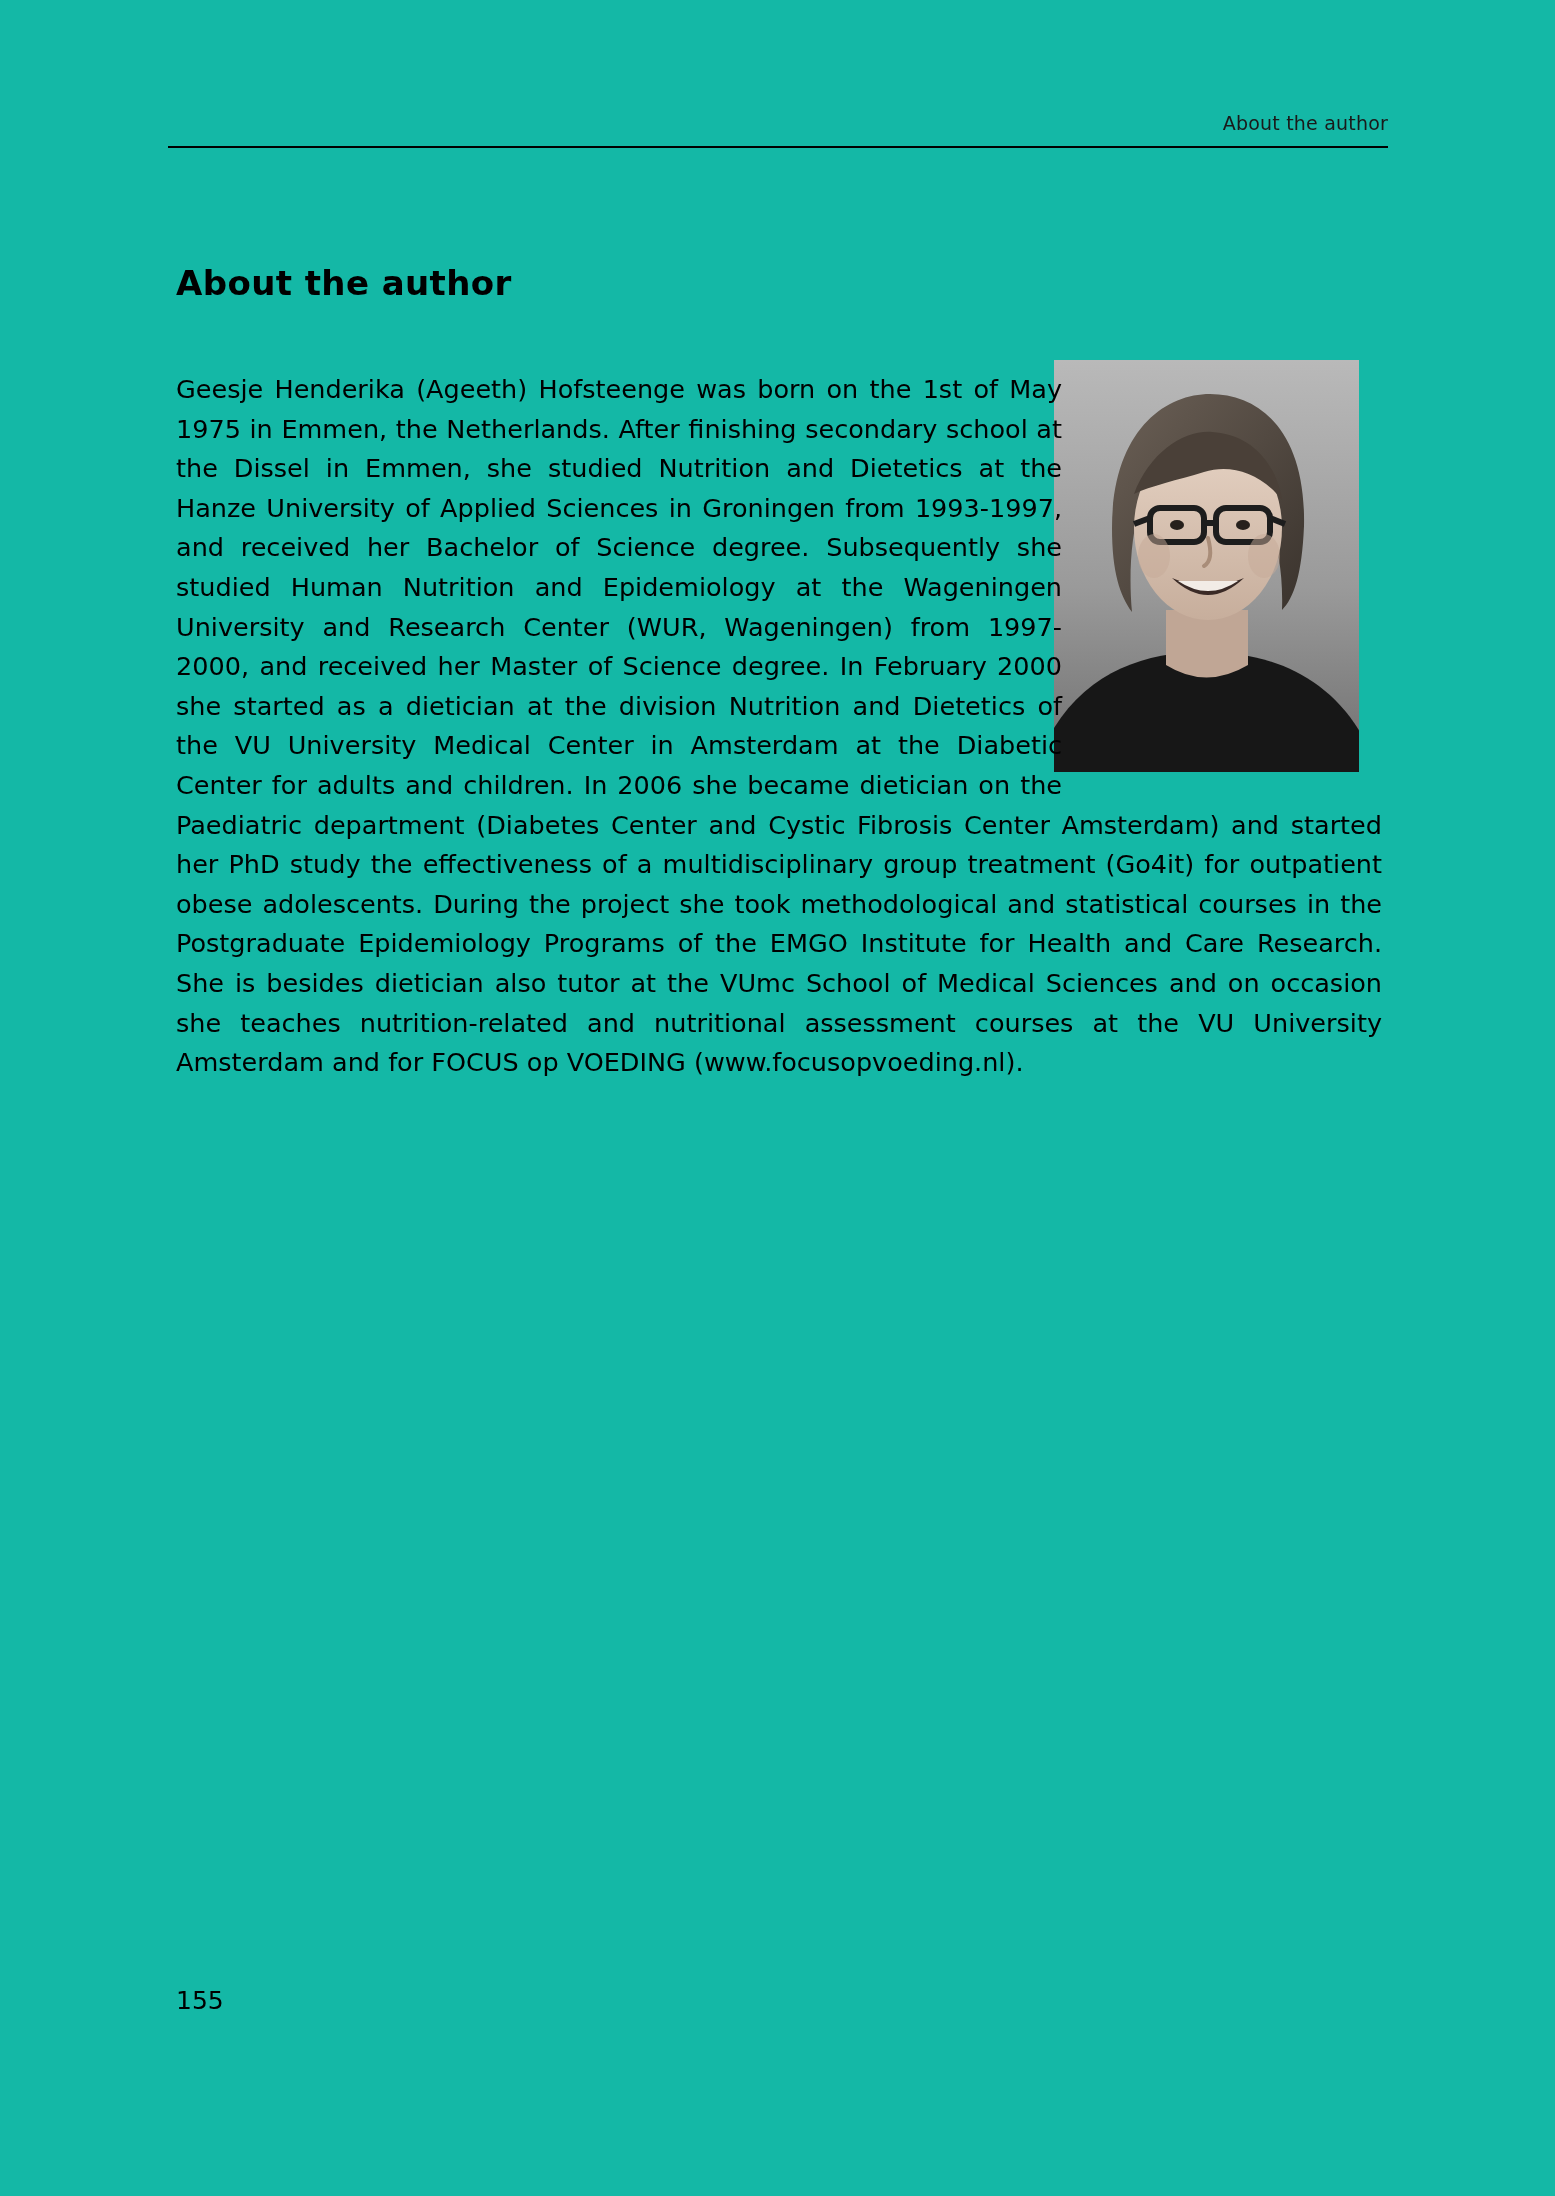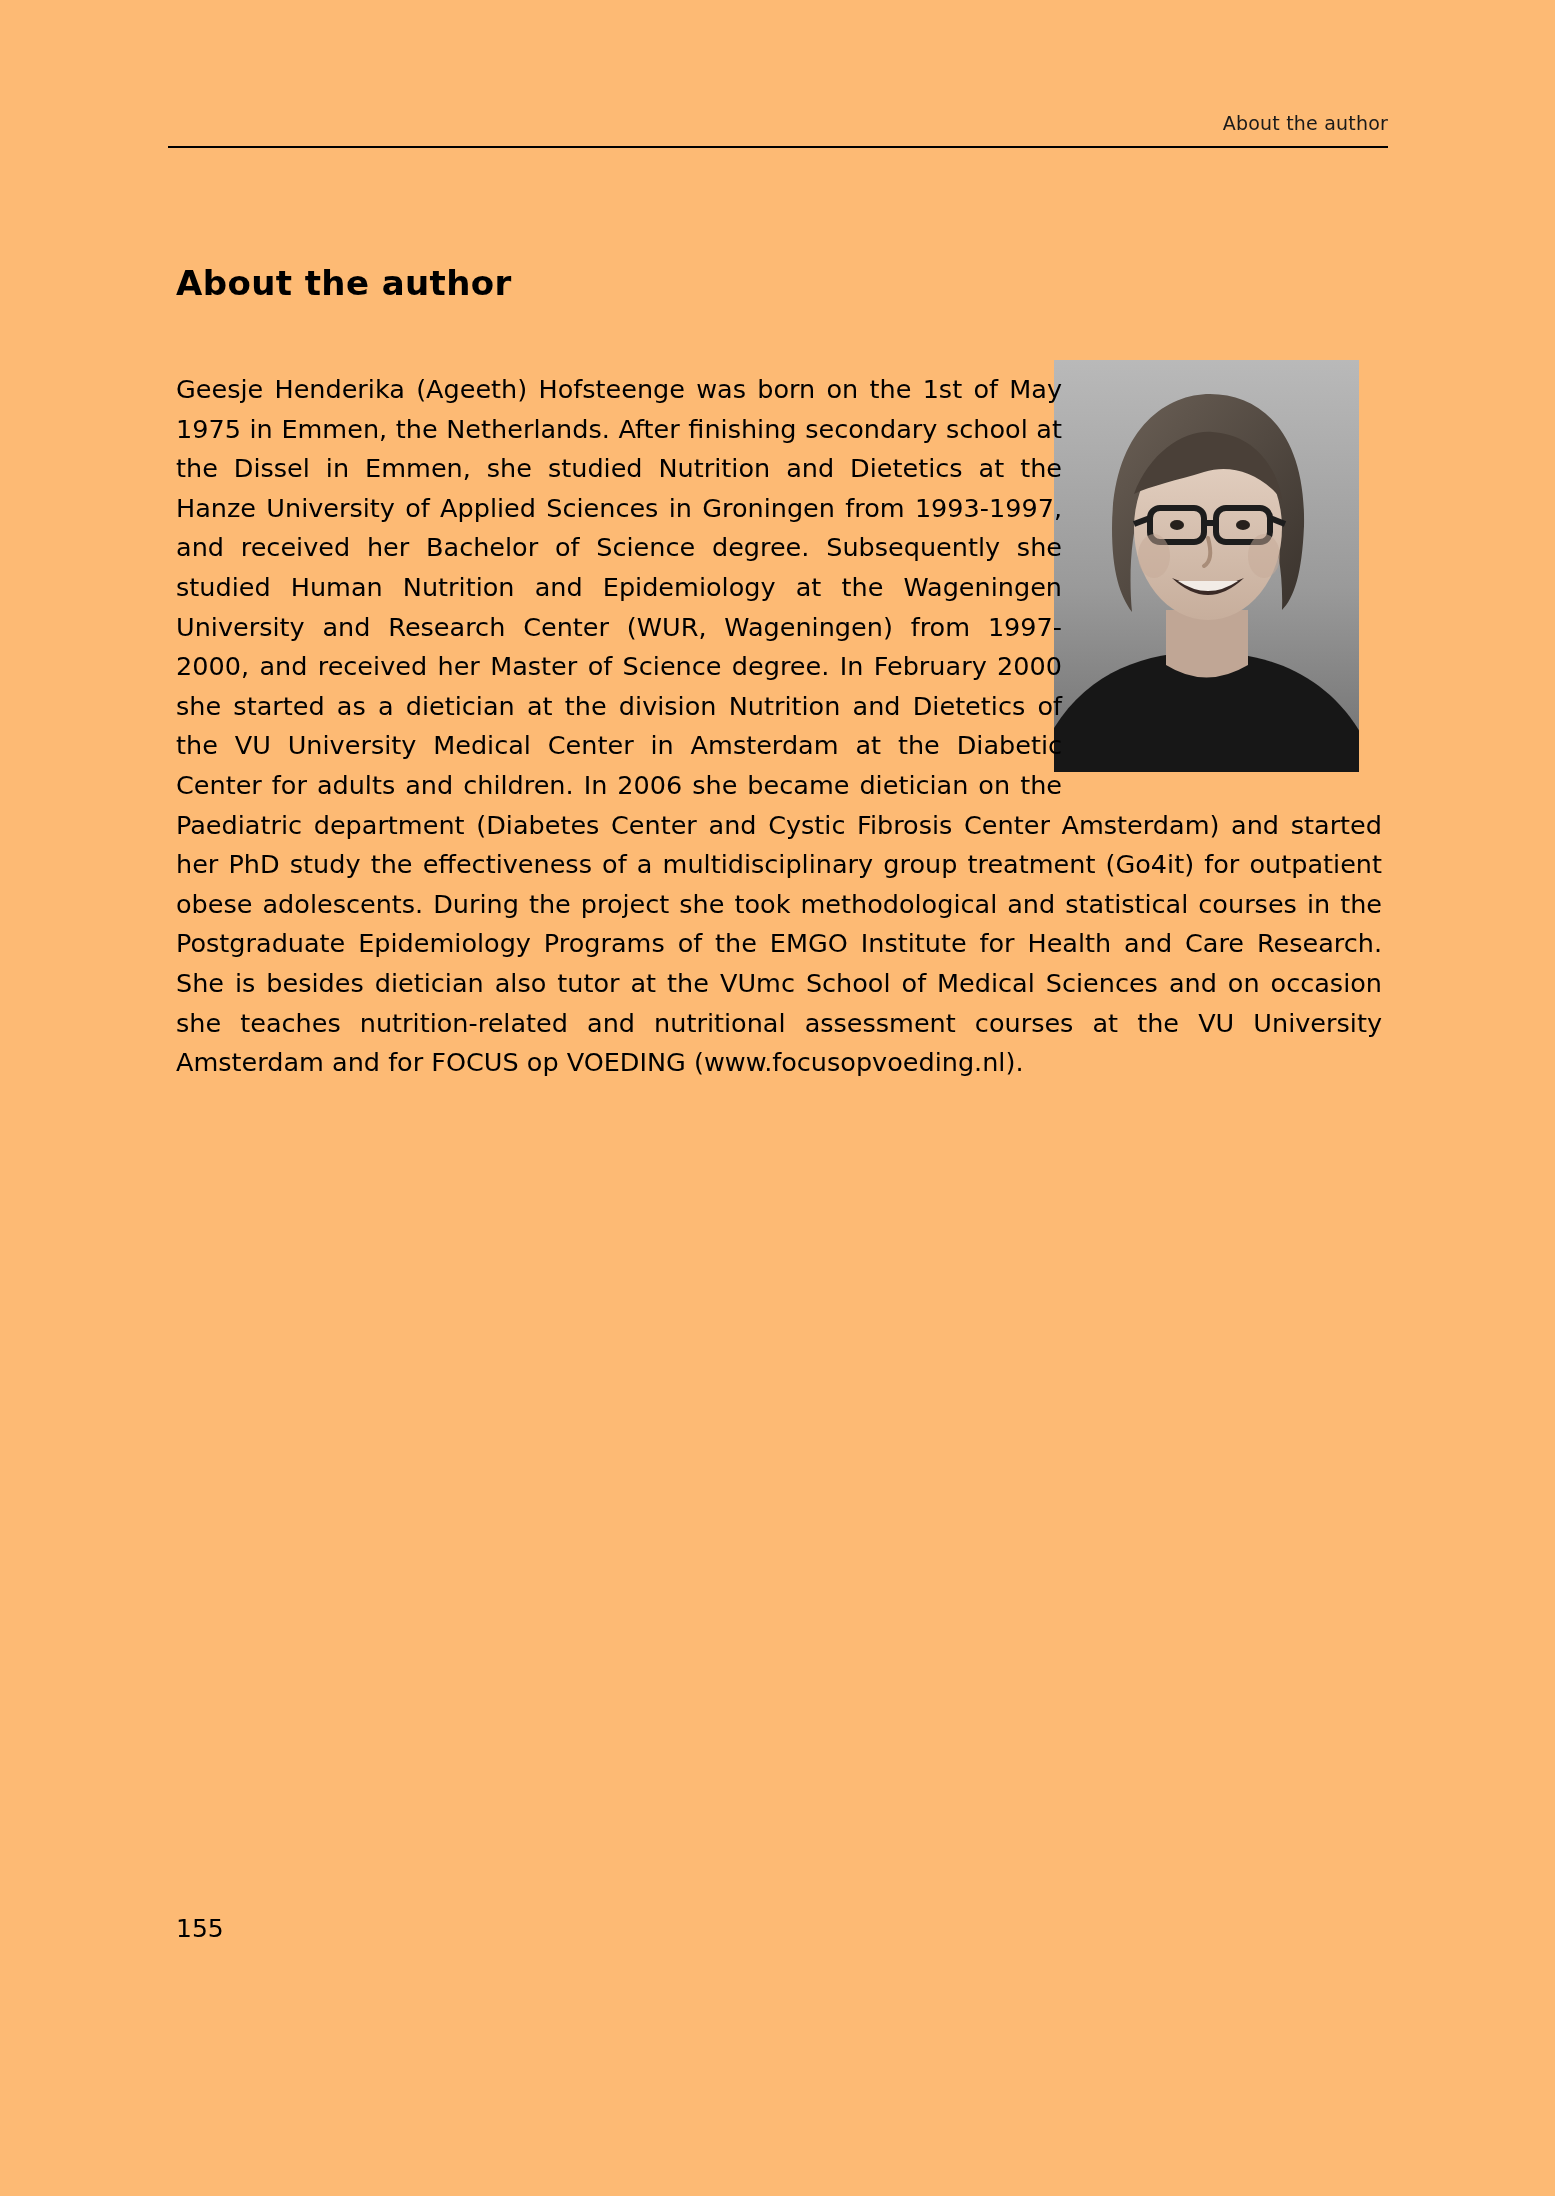--- a/index.html
+++ b/index.html
@@ -4,21 +4,21 @@
 <style>
   html, body {
     margin: 0;
     padding: 0;
     background: #ffffff;
   }
   .page {
     position: relative;
     width: 1555px;
     height: 2196px;
-    background: #fdba74;
+    background: #14b8a6;
     font-family: "DejaVu Sans", sans-serif;
     color: #000000;
     box-sizing: border-box;
     overflow: hidden;
   }
   .running-head {
     position: absolute;
     top: 112px;
     left: 168px;
     width: 1220px;
@@ -66,21 +66,21 @@
   }
   .float-right {
     float: right;
     width: 320px;
     height: 412px;
     shape-outside: margin-box;
   }
   .folio {
     position: absolute;
     left: 176px;
-    top: 1914px;
+    top: 1986px;
     font-size: 25px;
   }
 </style>
 </head>
 <body>
 
 <div class="page">
 
   <div class="running-head">About the author</div>
   <div class="head-rule"></div>

